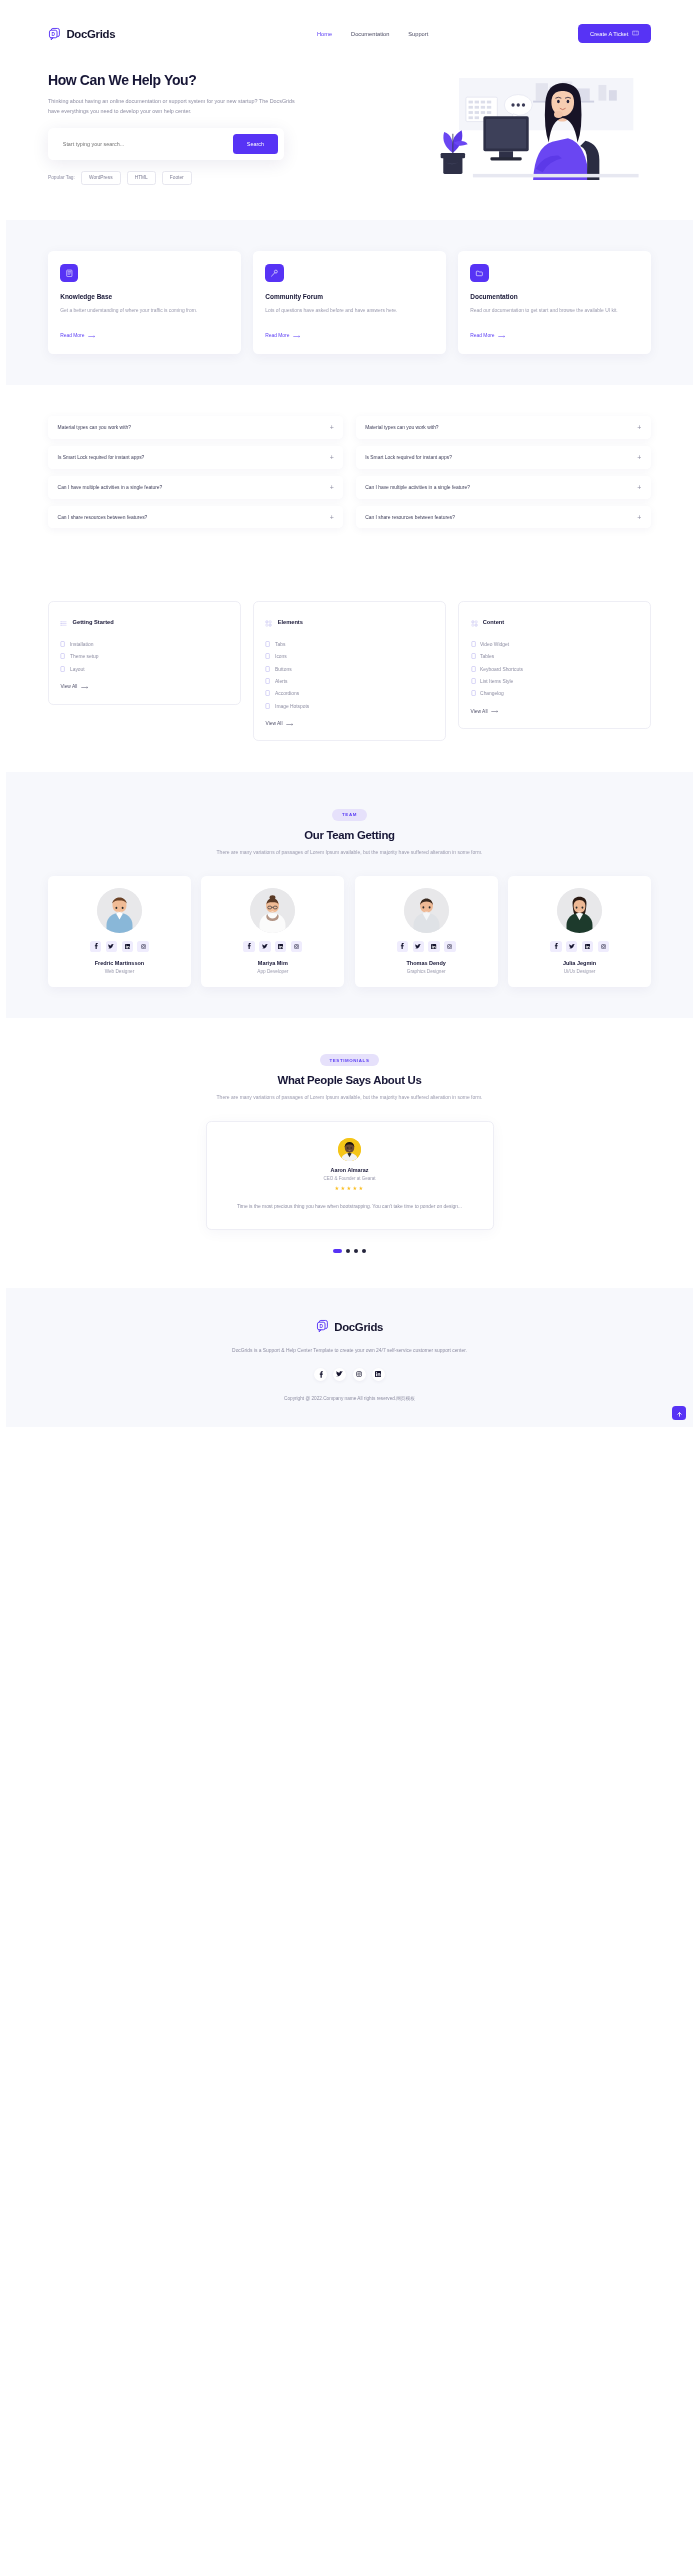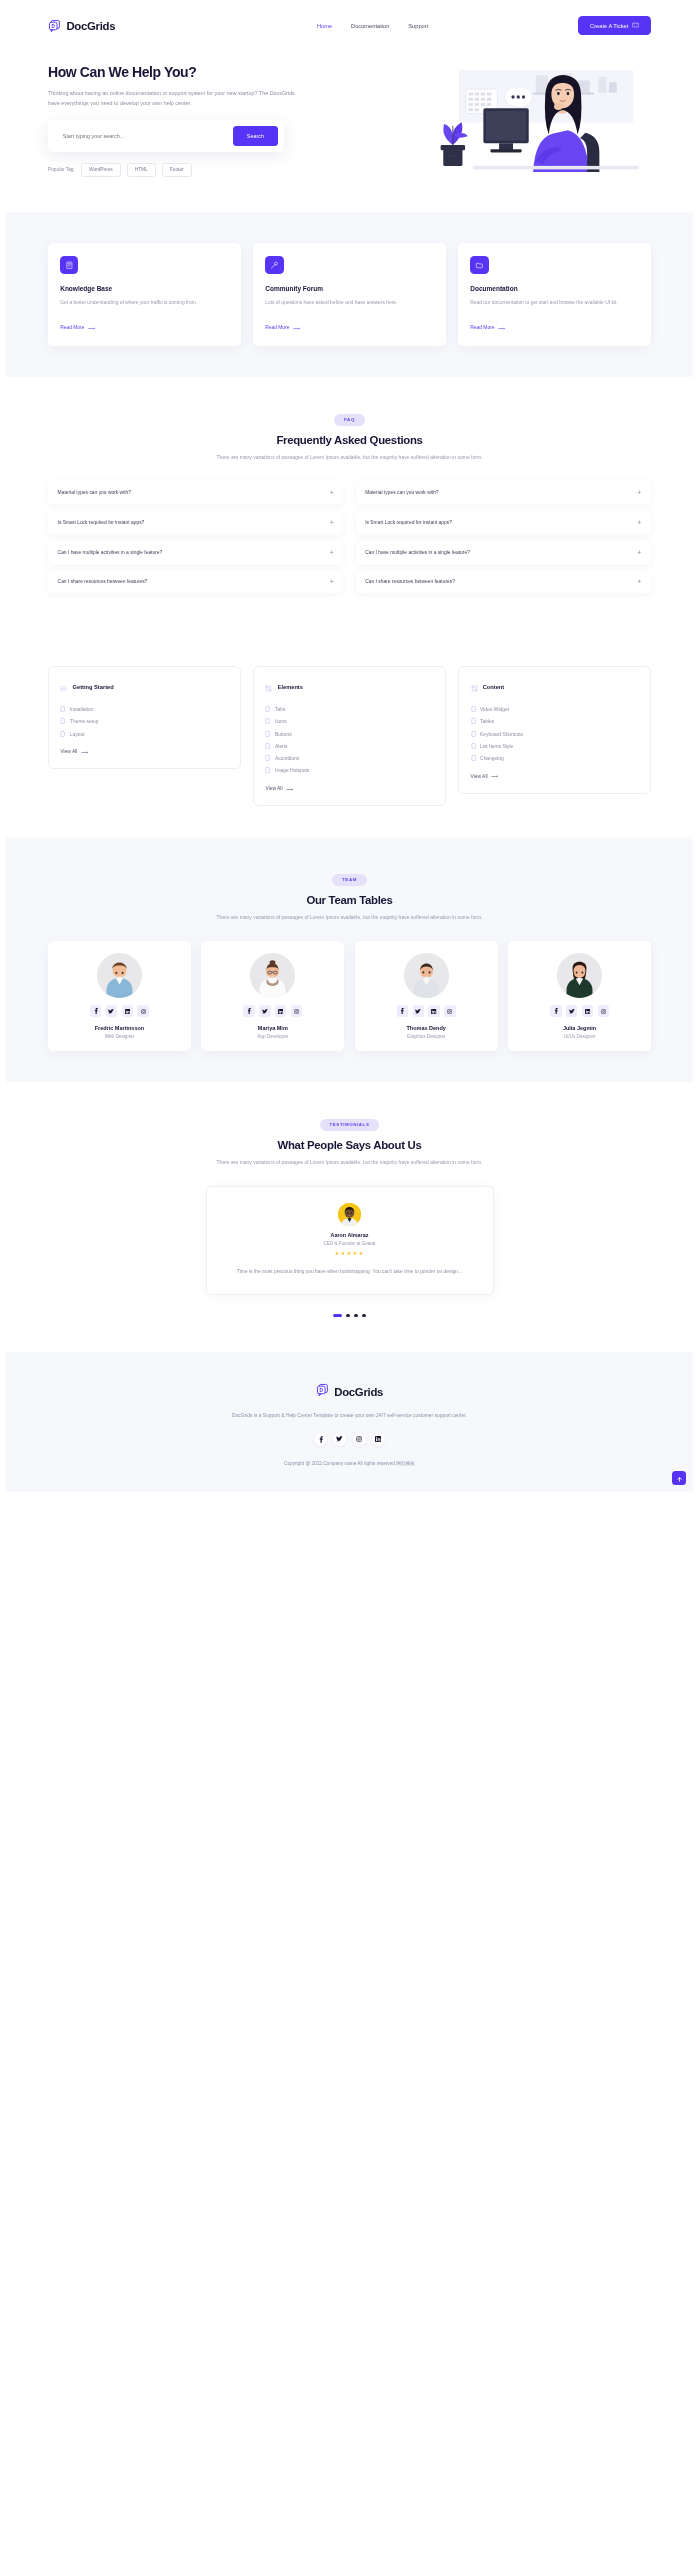--- a/index.html
+++ b/index.html
@@ -5,21 +5,21 @@
   * { box-sizing: border-box; margin: 0; padding: 0; }
   html, body {
     width: 699px;
     font-family: "Liberation Sans", sans-serif;
     background: #ffffff;
     color: #1b1b38;
     -webkit-font-smoothing: antialiased;
   }
   body { width: 699px; overflow-x: hidden; }
 
-  .wrap { width: 687px; margin: 8px auto; }
+  .wrap { width: 687px; margin: 16px auto; }
   .container { width: 603px; margin: 0 auto; }
 
   
   .header {
     height: 35px;
     display: flex;
     align-items: center;
     background: #fff;
   }
   .header-inner {
@@ -376,25 +376,20 @@
             <span>Read More</span>
             <span>⟶</span>
           </a>
         </div>
       </div>
     </div>
   </div>
 
   <div>
     <div class="container section">
-      <div class="sec-head">
-        <div class="pill">FAQ</div>
-        <div class="sec-title">Frequently Asked Questions</div>
-        <div class="sec-desc">There are many variations of passages of Lorem Ipsum available, but the majority have suffered alteration in some form.</div>
-      </div>
 
       <div class="faq-grid">
         <div class="faq-col">
           <div class="faq-item">
             <span class="faq-q">Material types can you work with?</span>
             <span class="faq-plus">+</span>
           </div>
           <div class="faq-item">
             <span class="faq-q">Is Smart Lock required for instant apps?</span>
             <span class="faq-plus">+</span>
@@ -584,21 +579,21 @@
           </a>
         </div>
       </div>
     </div>
   </div>
 
   <div class="bg-light">
     <div class="container section">
       <div class="sec-head">
         <div class="pill">TEAM</div>
-        <div class="sec-title">Our Team Tables</div>
+        <div class="sec-title">Our Team Getting</div>
         <div class="sec-desc">There are many variations of passages of Lorem Ipsum available, but the majority have suffered alteration in some form.</div>
       </div>
 
       <div class="team-grid">
 
         <div class="team-card">
           <div class="avatar">
             <svg width="45" height="45" viewBox="0 0 52 52">
               <circle cx="26" cy="26" r="26" fill="#e8e8ea"></circle>
               <path d="M26 12c-6 0-8.5 4-8 9 .4 4 2.8 7 8 7s7.6-3 8-7c.5-5-2-9-8-9z" fill="#f0bb95"></path>

